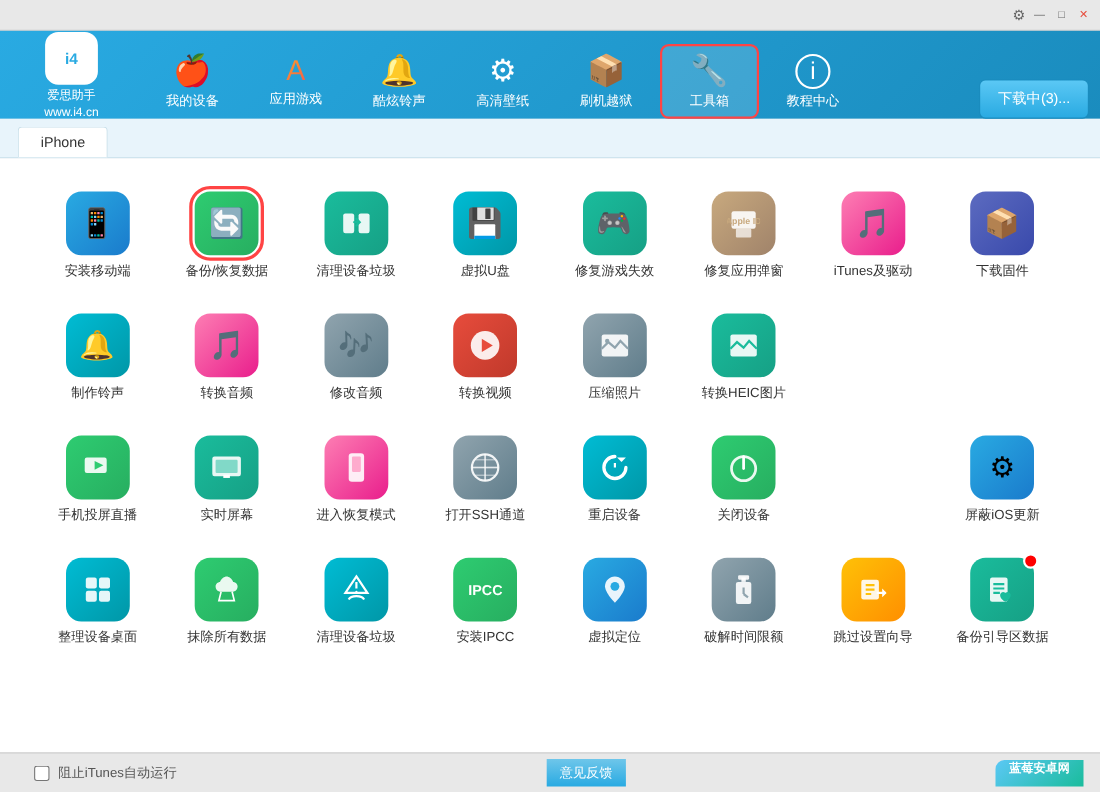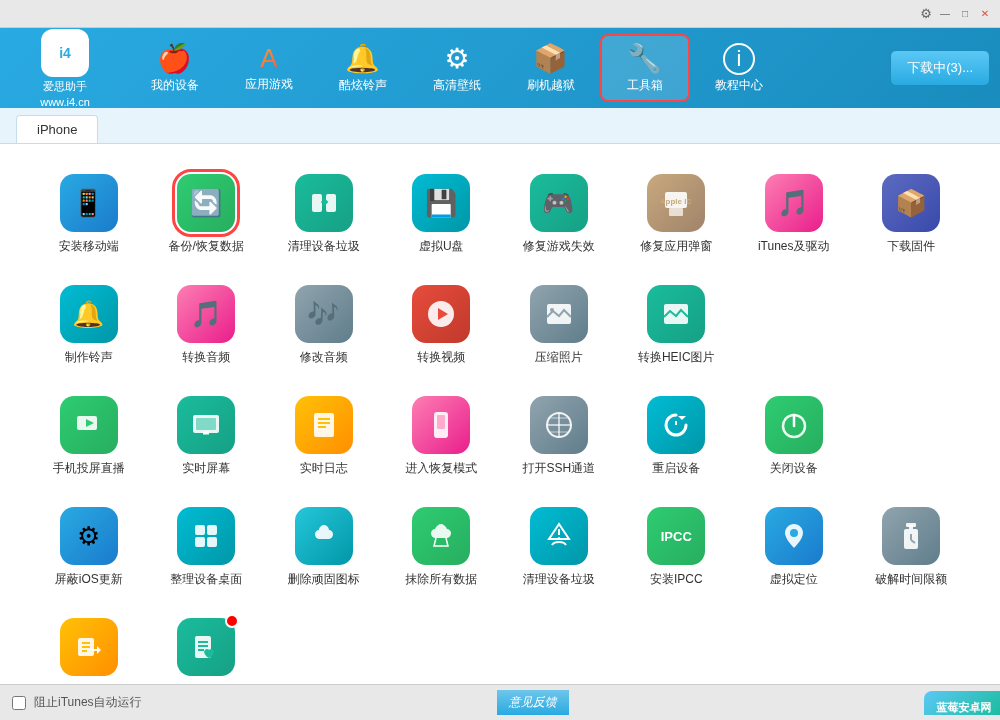--- a/index.html
+++ b/index.html
@@ -21,21 +21,21 @@
       border: none; cursor: pointer;
       font-size: 10px; display: flex; align-items: center; justify-content: center;
       background: transparent; color: #666;
     }
 
     
     .header {
       height: 80px;
       background: linear-gradient(135deg, #29aae2 0%, #1a8cbe 100%);
       display: flex;
-      align-items: center;
+      align-items: flex-end;
       padding: 0 10px;
     }
     .logo-area {
       display: flex;
       flex-direction: column;
       align-items: center;
       width: 110px;
       margin-right: 10px;
     }
     .logo-icon {
@@ -155,35 +155,34 @@
       border: 2px solid #fff;
     }
 
     
     .bottom-bar {
       height: 36px;
       background: #e8e8e8;
       border-top: 1px solid #ccc;
       display: flex;
       align-items: center;
-      padding: 0 12px;
+      padding: 0 31px;
       justify-content: space-between;
     }
     .bottom-left { display: flex; align-items: center; gap: 8px; }
     .bottom-checkbox { width: 14px; height: 14px; }
     .bottom-label { font-size: 12px; color: #555; }
     .feedback-btn {
       background: linear-gradient(to bottom, #6ec6ea, #29aae2);
       color: #fff;
       border: none;
       border-radius: 0;
       padding: 4px 12px;
       font-size: 12px;
       cursor: pointer;
-      font-style: italic;
     }
   </style>
 </head>
 <body>
 
 <div class="title-bar">
   <div class="title-bar-controls">
     <span style="color:#666;font-size:13px;">⚙</span>
     <button class="title-bar-btn">—</button>
     <button class="title-bar-btn">□</button>
@@ -363,31 +362,20 @@
       <div class="tool-icon bg-teal">
         <svg width="30" height="30" viewBox="0 0 30 30">
           <rect x="2" y="5" width="26" height="18" rx="2" fill="white" opacity="0.9"></rect>
           <line x1="12" y1="23" x2="18" y2="23" stroke="white" stroke-width="3"></line>
           <rect x="5" y="8" width="20" height="12" rx="1" fill="#1abc9c" opacity="0.5"></rect>
         </svg>
       </div>
       <span class="tool-label">实时屏幕</span>
     </div>
     <div class="tool-item">
-      <div class="tool-icon bg-amber">
-        <svg width="30" height="30" viewBox="0 0 30 30">
-          <rect x="5" y="3" width="20" height="24" rx="2" fill="white" opacity="0.9"></rect>
-          <line x1="9" y1="9" x2="21" y2="9" stroke="#ffc107" stroke-width="2"></line>
-          <line x1="9" y1="13" x2="21" y2="13" stroke="#ffc107" stroke-width="2"></line>
-          <line x1="9" y1="17" x2="17" y2="17" stroke="#ffc107" stroke-width="2"></line>
-        </svg>
-      </div>
-      <span class="tool-label">实时日志</span>
-    </div>
-    <div class="tool-item">
       <div class="tool-icon bg-pink">
         <svg width="30" height="30" viewBox="0 0 30 30">
           <rect x="8" y="2" width="14" height="26" rx="3" fill="white" opacity="0.9"></rect>
           <rect x="11" y="5" width="8" height="14" rx="1" fill="#fd7eb3" opacity="0.6"></rect>
         </svg>
       </div>
       <span class="tool-label">进入恢复模式</span>
     </div>
     <div class="tool-item">
       <div class="tool-icon bg-gray">
@@ -431,28 +419,20 @@
     <div class="tool-item">
       <div class="tool-icon bg-cyan">
         <svg width="30" height="30" viewBox="0 0 30 30">
           <rect x="4" y="4" width="10" height="10" rx="2" fill="white" opacity="0.9"></rect>
           <rect x="16" y="4" width="10" height="10" rx="2" fill="white" opacity="0.9"></rect>
           <rect x="4" y="16" width="10" height="10" rx="2" fill="white" opacity="0.9"></rect>
           <rect x="16" y="16" width="10" height="10" rx="2" fill="white" opacity="0.9"></rect>
         </svg>
       </div>
       <span class="tool-label">整理设备桌面</span>
-    </div>
-    <div class="tool-item">
-      <div class="tool-icon bg-green2">
-        <svg width="30" height="30" viewBox="0 0 30 30">
-          <path d="M15 4 C13 4 10 6 10 9 C8 9 6 11 6 13 C6 16 8 18 11 18 L19 18 C22 18 24 16 24 13 C24 11 22 9 20 9 C20 6 17 4 15 4Z" fill="white" opacity="0.9"></path>
-        </svg>
-      </div>
-      <span class="tool-label">删除顽固图标</span>
     </div>
     <div class="tool-item">
       <div class="tool-icon bg-green">
         <svg width="30" height="30" viewBox="0 0 30 30">
           <path d="M15 3 C13 3 10 5 9 8 C7 8 5 10 5 12 C5 15 7 17 10 17 L20 17 C23 17 25 15 25 12 C25 10 23 8 21 8 C20 5 17 3 15 3Z" fill="white" opacity="0.9"></path>
           <path d="M10 17 L8 25 L22 25 L20 17" fill="none" stroke="white" stroke-width="1.5"></path>
         </svg>
       </div>
       <span class="tool-label">抹除所有数据</span>
     </div>
@@ -528,16 +508,16 @@
   </div>
 </div>
 
 <div class="bottom-bar">
   <div class="bottom-left">
     <input type="checkbox" class="bottom-checkbox" style="">
     <span class="bottom-label">阻止iTunes自动运行</span>
   </div>
   <button class="feedback-btn">意见反馈</button>
 
-  <div style="width:80px;height:24px;background:linear-gradient(135deg,#5bc8f5,#1abc9c);border-radius:8px 0 0 0;display:flex;align-items:flex-end;justify-content:center;color:#fff;font-size:11px;font-weight:bold;margin-right:-16px;">
+  <div style="width:80px;height:24px;background:linear-gradient(135deg,#5bc8f5,#1abc9c);border-radius:8px 0 0 0;display:flex;align-items:flex-start;justify-content:center;color:#fff;font-size:11px;font-weight:bold;margin-right:-16px;">
     <span>蓝莓安卓网</span>
   </div>
 </div>
 
 </body></html>

